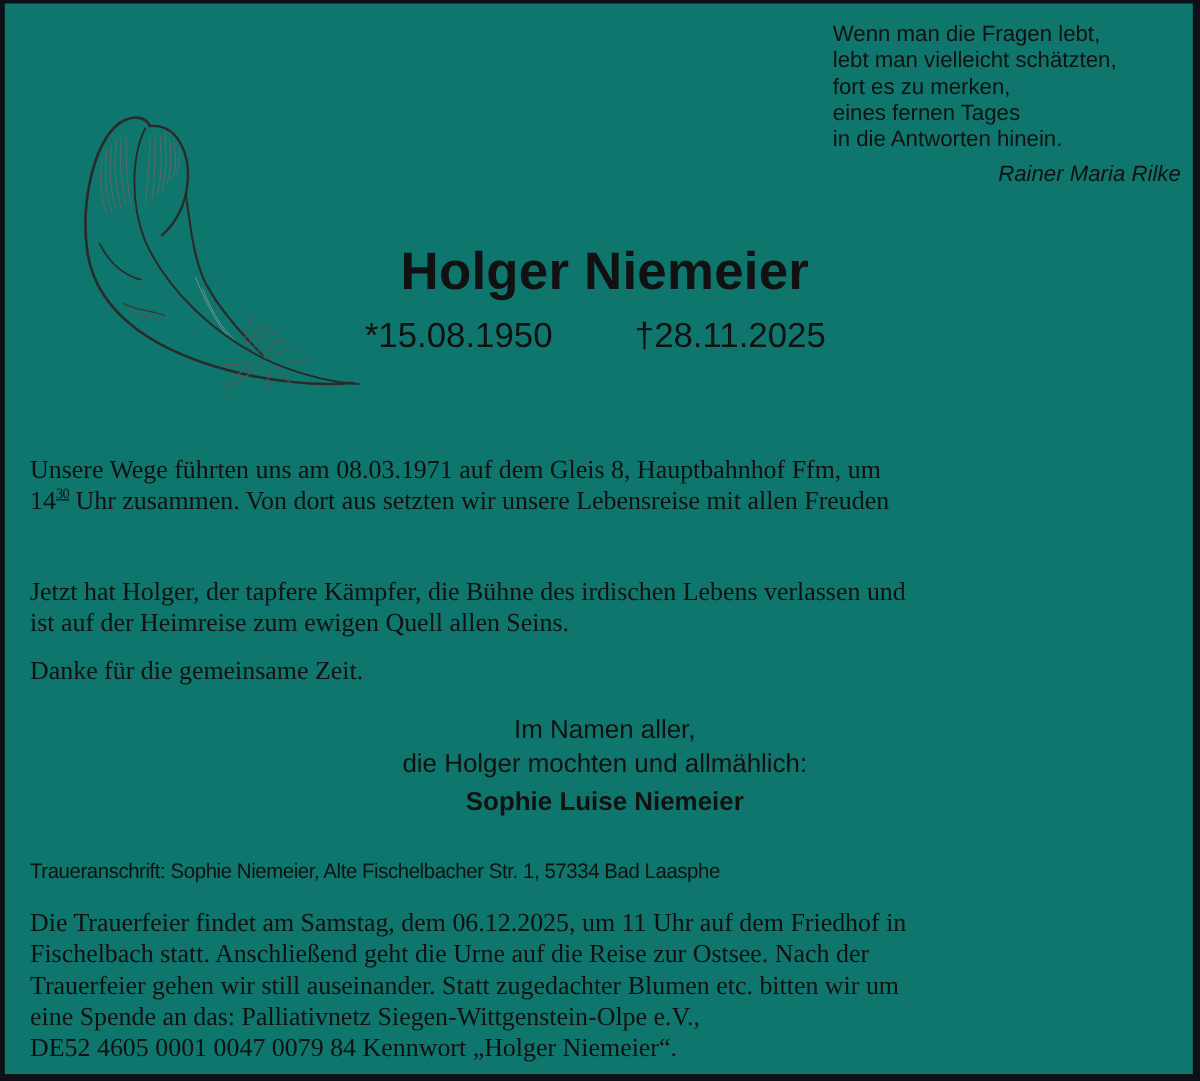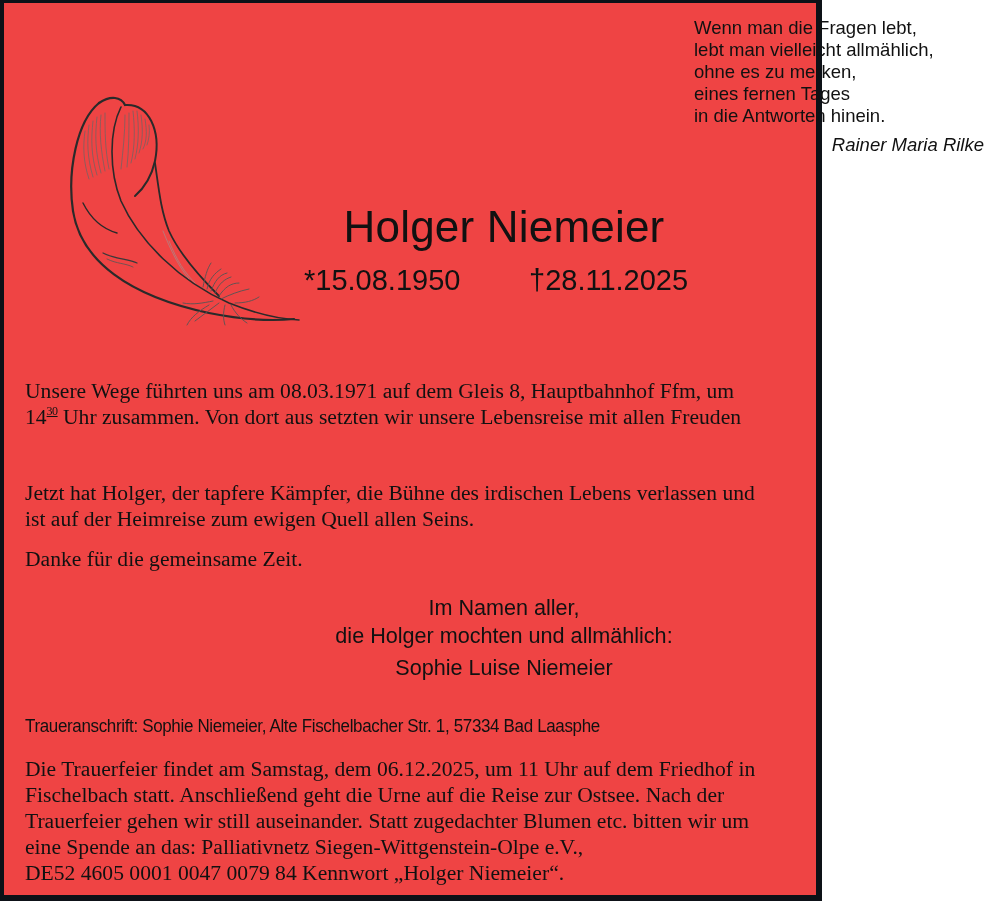--- a/index.html
+++ b/index.html
@@ -1,64 +1,64 @@
 <!DOCTYPE html>
 <html><head>
   <meta charset="utf-8">
   <style>
     html, body { margin: 0; padding: 0; background: #ffffff; }
     body { width: 1000px; height: 901px; position: relative; overflow: hidden; }
     .frame {
-      position: absolute; left: 0; top: 0; width: 822px; height: 901px;
+      position: absolute; left: 0; top: 0; width: 1000px; height: 901px;
       box-sizing: border-box;
       border-top: 3px solid #0d1117;
       border-left: 4px solid #0d1117;
       border-right: 6px solid #0d1117;
       border-bottom: 6px solid #0d1117;
-      background: #ef4444;
+      background: #0f766e;
     }
     .abs { position: absolute; }
     .sans { font-family: "Liberation Sans", "DejaVu Sans", sans-serif; color: #111111; }
 
     .quote { left: 690px; top: 14px; width: 300px; font-size: 18.5px; line-height: 22px; }
     .quote .line { display: block; white-space: nowrap; }
     .quote .author { display: block; text-align: right; font-style: italic; margin-top: 7px; padding-right: 10px; }
 
     .feather { left: 55px; top: 88px; width: 245px; height: 240px; }
 
-    .title { left: 200px; top: 196px; width: 600px; text-align: center; font-size: 44px; font-weight: normal; line-height: 56px; letter-spacing: 0.2px; }
+    .title { left: 200px; top: 196px; width: 600px; text-align: center; font-size: 44px; font-weight: bold; line-height: 56px; letter-spacing: 0.2px; }
     .dates { left: 300px; top: 257px; width: 420px; font-size: 29px; line-height: 40px; white-space: nowrap; }
     .dates .birth { position: absolute; left: 0; }
     .dates .death { position: absolute; left: 225px; }
 
     .para { left: 21px; width: 960px; font-size: 21.6px; line-height: 26px; font-family: Liberation Serif, serif; }
     .para .line { display: block; white-space: nowrap; }
     sup.time { font-size: 12px; text-decoration: underline; vertical-align: 9px; line-height: 0; letter-spacing: -0.5px; }
 
     .p1 { top: 375px; }
     .p2 { top: 477px; }
     .p3 { top: 543px; }
 
     .sig { left: 200px; top: 591px; width: 600px; text-align: center; font-size: 21.6px; line-height: 28px; }
     .sig .line { display: block; }
-    .sig .name { font-weight: normal; margin-top: 4px; }
+    .sig .name { font-weight: bold; margin-top: 4px; }
 
     .address { left: 21px; top: 711px; font-size: 17.5px; line-height: 24px; white-space: nowrap; letter-spacing: -0.35px; transform: scaleX(0.97); transform-origin: left; }
 
     .p4 { top: 753px; }
   </style>
 </head>
 <body>
 
 <div class="frame">
 
   <div class="abs sans quote">
     <span class="line">Wenn man die Fragen lebt,</span>
-    <span class="line">lebt man vielleicht allmählich,</span>
-    <span class="line">ohne es zu merken,</span>
+    <span class="line">lebt man vielleicht schätzten,</span>
+    <span class="line">fort es zu merken,</span>
     <span class="line">eines fernen Tages</span>
     <span class="line">in die Antworten hinein.</span>
     <span class="author">Rainer Maria Rilke</span>
   </div>
 
   <div class="abs feather">
     <svg width="245" height="240" viewBox="0 0 245 240" xmlns="http://www.w3.org/2000/svg" fill="none" stroke-linecap="round" stroke-linejoin="round">
 
       <path d="M40 12 C 18 30, 8 80, 14 120 C 22 170, 70 205, 150 222 C 185 229, 215 230, 235 228" stroke="#2a2a2a" stroke-width="2.2"></path>
 

